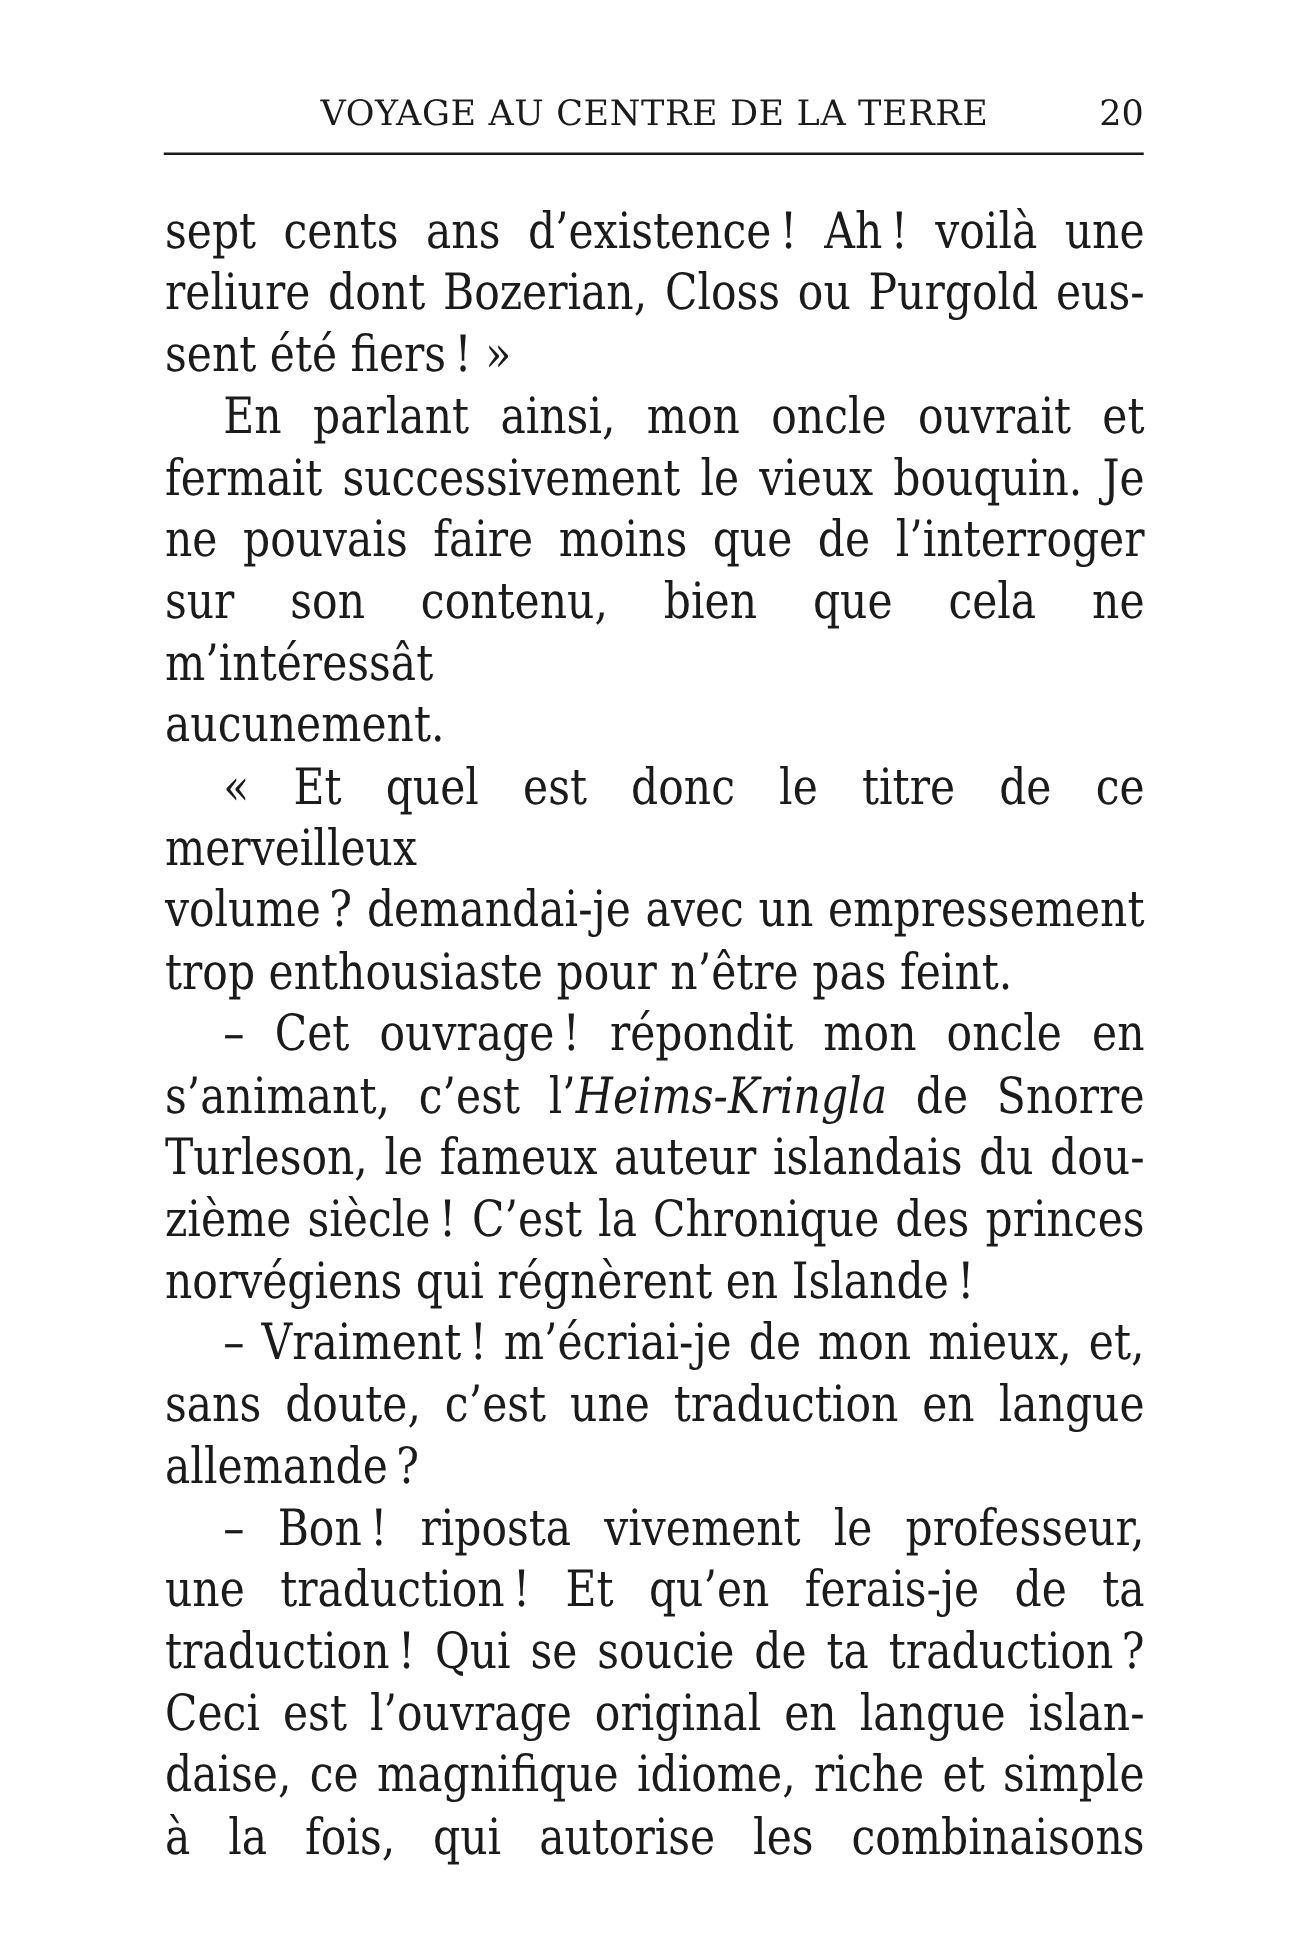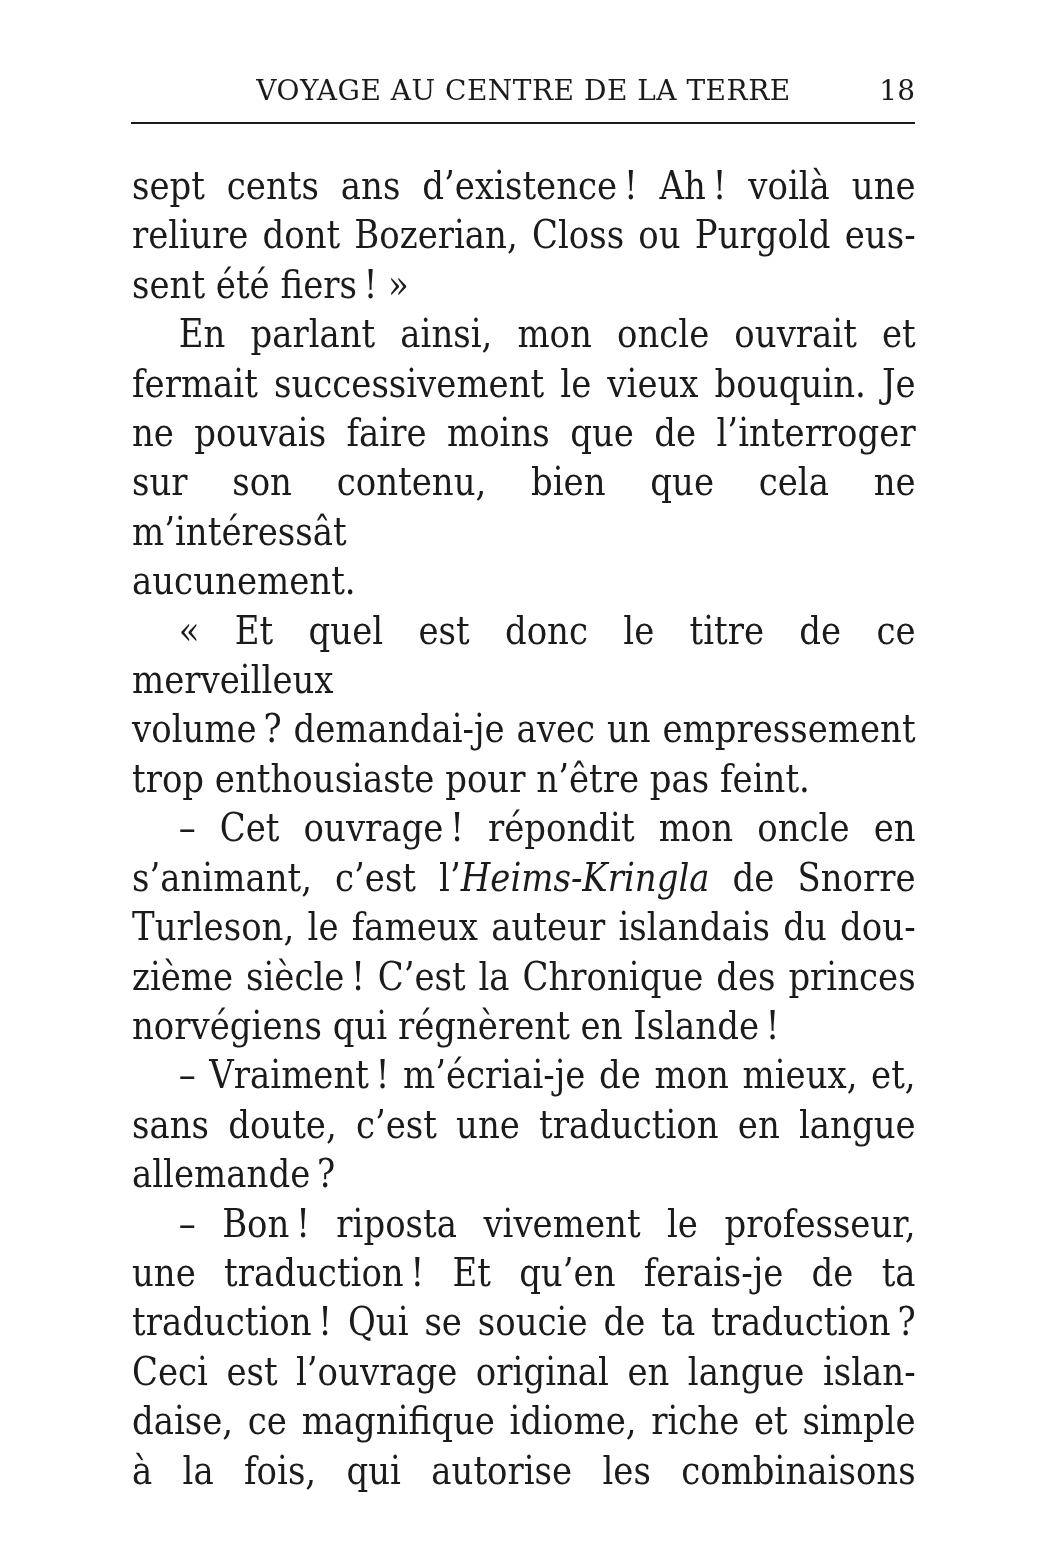--- a/index.html
+++ b/index.html
@@ -70,21 +70,21 @@
   }
   .it { font-style: italic; }
 </style>
 </head>
 <body>
 
 <div class="page">
 
   <div class="running-head">
     <span>VOYAGE AU CENTRE DE LA TERRE</span>
-    <span class="page-number">18</span>
+    <span class="page-number">20</span>
   </div>
 
   <hr class="head-rule">
 
   <div class="text-block">
     <div class="line">sept cents ans d’existence ! Ah ! voilà une</div>
     <div class="line">reliure dont Bozerian, Closs ou Purgold eus-</div>
     <div class="line end">sent été fiers ! »</div>
     <div class="line indent">En parlant ainsi, mon oncle ouvrait et</div>
     <div class="line">fermait successivement le vieux bouquin. Je</div>

